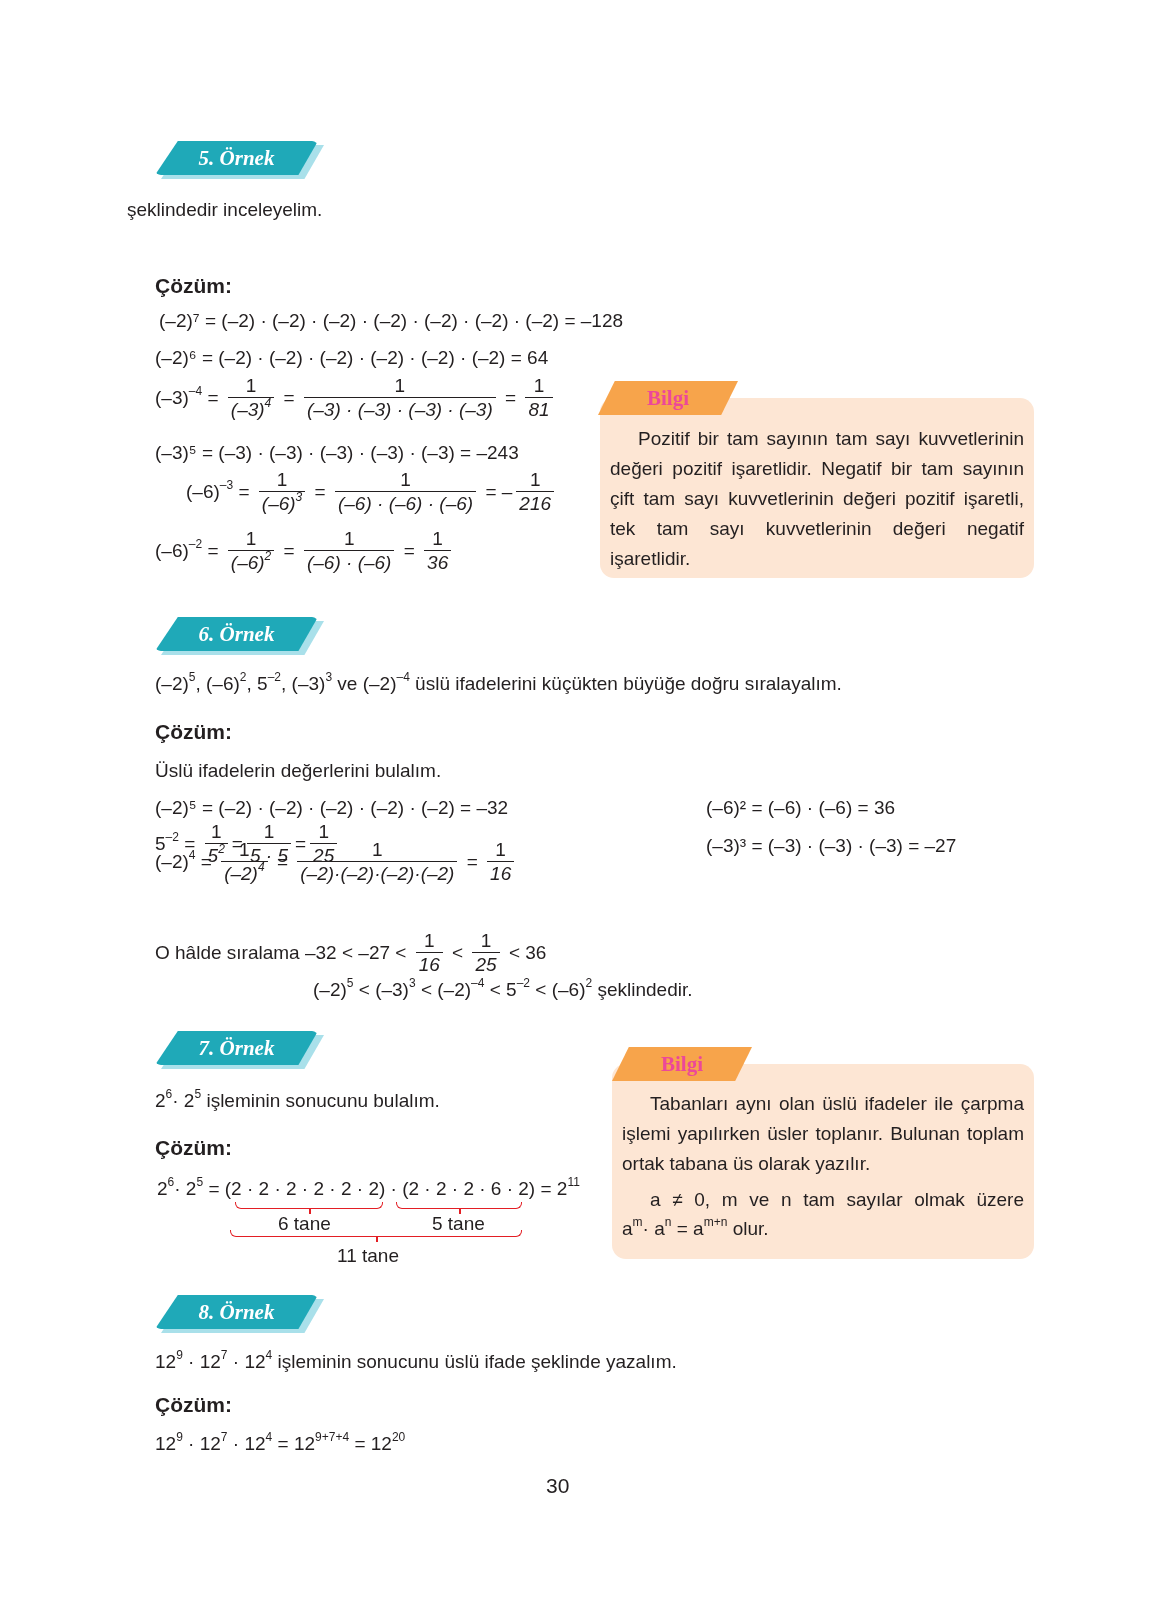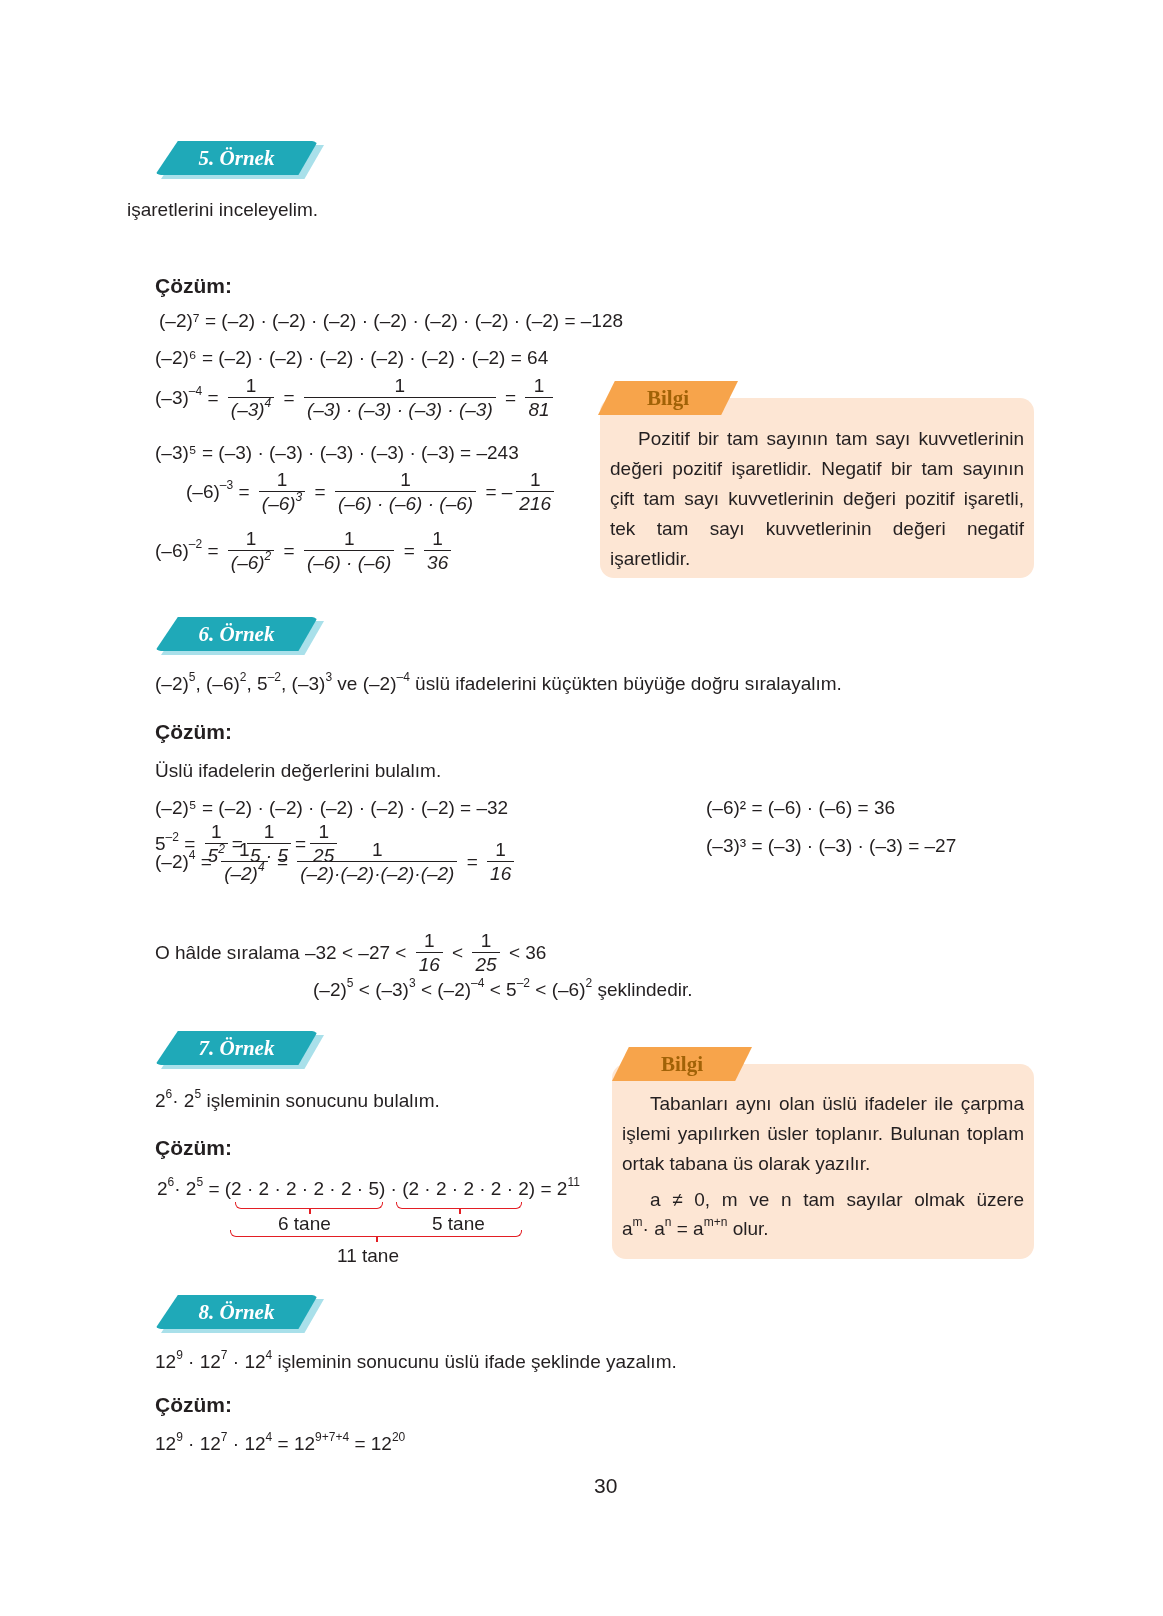--- a/index.html
+++ b/index.html
@@ -15,21 +15,21 @@
   .badge .shadow { position:absolute; left:6px; top:4px; width:100%; height:34px;
        background:#a9e0ea; clip-path:polygon(14% 0,100% 0,88% 100%,0 100%); }
   .badge .label { position:absolute; left:0; top:0; width:100%; height:34px; line-height:34px;
        text-align:center; font-family:"Liberation Serif", serif; font-weight:bold;
        font-size:21px; color:#ffffff; }
   .bilgi-box { position:absolute; background:#fde6d4; border-radius:14px; }
   .bilgi-tab { position:absolute; height:34px; }
   .bilgi-tab .shape { position:absolute; left:0; top:0; width:100%; height:34px;
        background:#f7a44b; clip-path:polygon(12% 0,100% 0,88% 100%,0 100%); }
   .bilgi-tab .label { position:absolute; left:0; top:0; width:100%; line-height:34px; text-align:center;
-       font-family:"Liberation Serif", serif; font-weight:bold; font-size:21px; color:#a16207; }
+       font-family:"Liberation Serif", serif; font-weight:bold; font-size:21px; color:#ec4899; }
   .bilgi-text { position:absolute; font-size:19px; line-height:30px; text-align:justify; }
   .cozum { font-weight:bold; font-size:21px; }
   sup { font-size:12px; vertical-align:9px; line-height:0; }
   .frac { display:inline-block; vertical-align:middle; text-align:center; margin:0 4px; }
   .frac .num { display:block; padding:0 3px; line-height:22px; }
   .frac .den { display:block; border-top:1.3px solid #231f20; padding:0 3px; line-height:24px;font-style:italic; }
   .brace { position:absolute; border:1.5px solid #e31e24; border-top:none; height:6px;
            border-radius:0 0 6px 6px; }
   .brace::after { content:""; position:absolute; left:50%; bottom:-6px; width:1.5px; height:5px;
            background:#e31e24; }
@@ -38,21 +38,21 @@
 </head>
 <body>
 
 <div class="badge" style="left:155px;top:141px;width:163px;">
   <div class="shadow"></div>
   <div class="shape"></div>
   <div class="label">5. Örnek</div>
 </div>
 
 <div class="abs para" style="left:127px;top:194px;width:908px;">
-  <div>işaretlerini inceleyelim.</div>
+  <div>şeklindedir inceleyelim.</div>
 </div>
 
 <div class="abs cozum" style="left:155px;top:274px;">Çözüm:</div>
 
 <div class="abs txt" style="left:159px;top:309px;">(–2)⁷ = (–2) · (–2) · (–2) · (–2) · (–2) · (–2) · (–2) = –128</div>
 <div class="abs txt" style="left:155px;top:346px;">(–2)⁶ = (–2) · (–2) · (–2) · (–2) · (–2) · (–2) = 64</div>
 
 <div class="abs txt" style="left:155px;top:375px;">
   <span>(–3)</span><sup>–4</sup> =
   <span class="frac"><span class="num">1</span><span class="den"><span>(–3)</span><sup>4</sup></span></span> =
@@ -130,21 +130,21 @@
   <div class="label">7. Örnek</div>
 </div>
 
 <div class="abs txt" style="left:155px;top:1089px;">
   <span>2</span><sup>6</sup><span>· 2</span><sup>5</sup><span> işleminin sonucunu bulalım.</span>
 </div>
 
 <div class="abs cozum" style="left:155px;top:1136px;">Çözüm:</div>
 
 <div class="abs txt" style="left:157px;top:1177px;">
-  <span>2</span><sup>6</sup><span>· 2</span><sup>5</sup><span> = (2 · 2 · 2 · 2 · 2 · 5) · (2 · 2 · 2 · 2 · 2) = 2</span><sup>11</sup>
+  <span>2</span><sup>6</sup><span>· 2</span><sup>5</sup><span> = (2 · 2 · 2 · 2 · 2 · 2) · (2 · 2 · 2 · 6 · 2) = 2</span><sup>11</sup>
 </div>
 
 <div class="brace" style="left:235px;top:1202px;width:146px;"></div>
 <div class="brace" style="left:396px;top:1202px;width:124px;"></div>
 <div class="abs txt" style="left:278px;top:1212px;">6 tane</div>
 <div class="abs txt" style="left:432px;top:1212px;">5 tane</div>
 <div class="brace" style="left:230px;top:1230px;width:290px;"></div>
 <div class="abs txt" style="left:337px;top:1244px;">11 tane</div>
 
 <div class="bilgi-box" style="left:612px;top:1064px;width:422px;height:195px;"></div>
@@ -167,13 +167,13 @@
 <div class="abs txt" style="left:155px;top:1350px;">
   <span>12</span><sup>9</sup><span> · 12</span><sup>7</sup><span> · 12</span><sup>4</sup><span> işleminin sonucunu üslü ifade şeklinde yazalım.</span>
 </div>
 
 <div class="abs cozum" style="left:155px;top:1393px;">Çözüm:</div>
 
 <div class="abs txt" style="left:155px;top:1432px;">
   <span>12</span><sup>9</sup><span> · 12</span><sup>7</sup><span> · 12</span><sup>4</sup><span> = 12</span><sup>9+7+4</sup><span> = 12</span><sup>20</sup>
 </div>
 
-<div class="abs pagenum" style="left:594px;top:1474px;">30</div>
+<div class="abs pagenum" style="left:546px;top:1474px;">30</div>
 
 </body></html>

